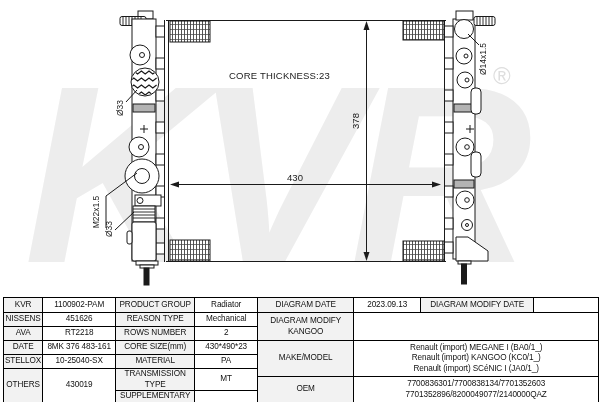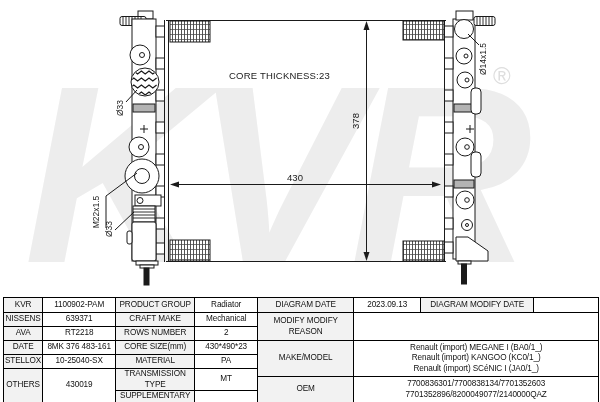--- a/index.html
+++ b/index.html
@@ -197,22 +197,22 @@
       </colgroup>
     <tbody>
         <tr style="height:15px">
       <td class="lbl">KVR</td>
       <td>1100902-PAM</td>
       <td class="lbl">PRODUCT GROUP</td>
       <td>Radiator</td>
     </tr>
     <tr style="height:14px">
       <td class="lbl">NISSENS</td>
-      <td>639371</td>
-      <td class="lbl">CRAFT MAKE</td>
+      <td>451626</td>
+      <td class="lbl">REASON TYPE</td>
       <td>Mechanical</td>
     </tr>
     <tr style="height:14px">
       <td class="lbl">AVA</td>
       <td>RT2218</td>
       <td class="lbl">ROWS NUMBER</td>
       <td>2</td>
     </tr>
     <tr style="height:14px">
       <td class="lbl">DATE</td>
@@ -247,21 +247,21 @@
         <col style="width:65px">
       </colgroup>
     <tbody>
         <tr style="height:15px">
       <td class="lbl">DIAGRAM DATE</td>
       <td>2023.09.13</td>
       <td class="lbl">DIAGRAM MODIFY DATE</td>
       <td></td>
     </tr>
     <tr style="height:28px">
-      <td class="lbl wrap">MODIFY MODIFY REASON</td>
+      <td class="lbl wrap">DIAGRAM MODIFY KANGOO</td>
       <td colspan="3"></td>
     </tr>
     <tr style="height:36px">
       <td class="lbl">MAKE/MODEL</td>
       <td colspan="3">
         <div class="cellline">Renault (import) MEGANE I (BA0/1_)</div>
         <div class="cellline">Renault (import) KANGOO (KC0/1_)</div>
         <div class="cellline">Renault (import) SCéNIC I (JA0/1_)</div>
       </td>
     </tr>

